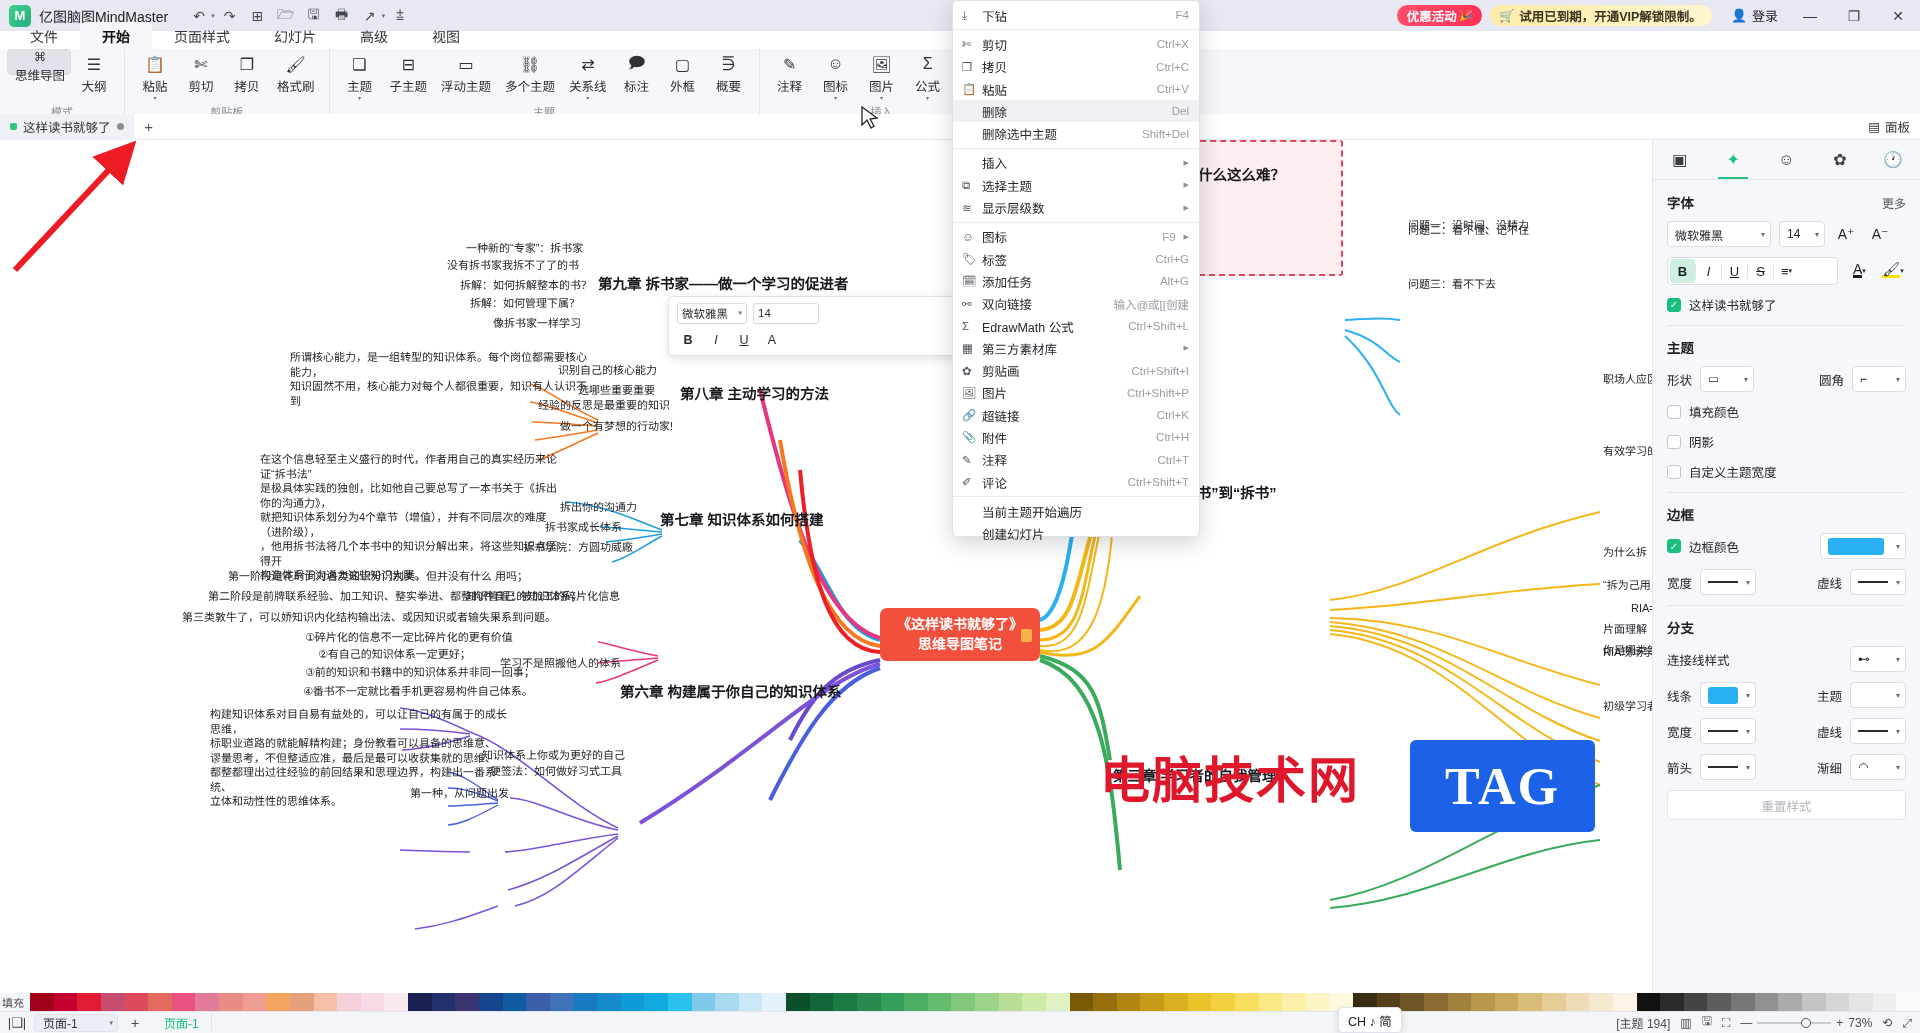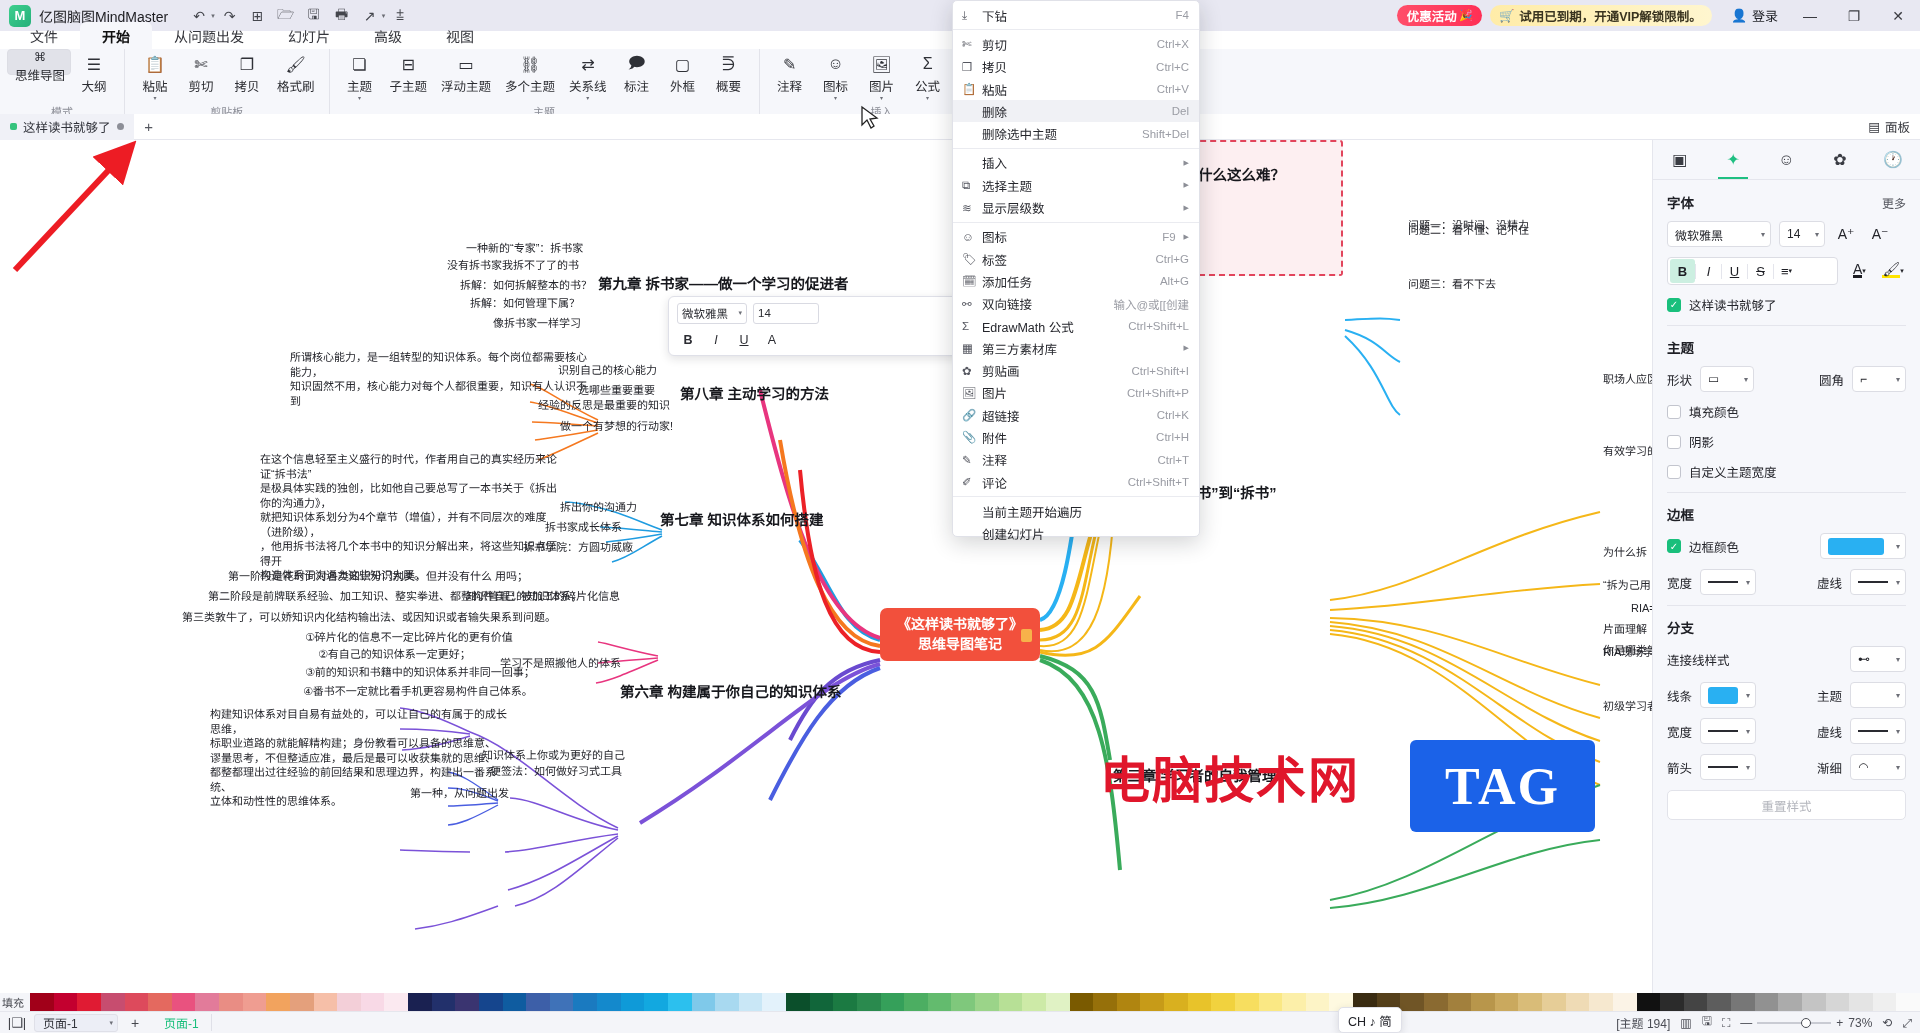--- a/index.html
+++ b/index.html
@@ -312,21 +312,21 @@
       <span>登录</span>
     </div>
     <div class="wbtn">—</div>
     <div class="wbtn">❐</div>
     <div class="wbtn close">✕</div>
   </div>
 
   <div class="tabstrip" id="tabstrip">
       <div class="rtab">文件</div>
       <div class="rtab active">开始</div>
-      <div class="rtab">从问题出发</div>
+      <div class="rtab">页面样式</div>
       <div class="rtab">幻灯片</div>
       <div class="rtab">高级</div>
       <div class="rtab">视图</div>
     </div>
 
   <div class="ribbon" id="ribbon">
       <div class="rgroup">
         <div class="ritem sel">
           <span class="ic">⌘</span>
           <span class="lb">思维导图</span>

